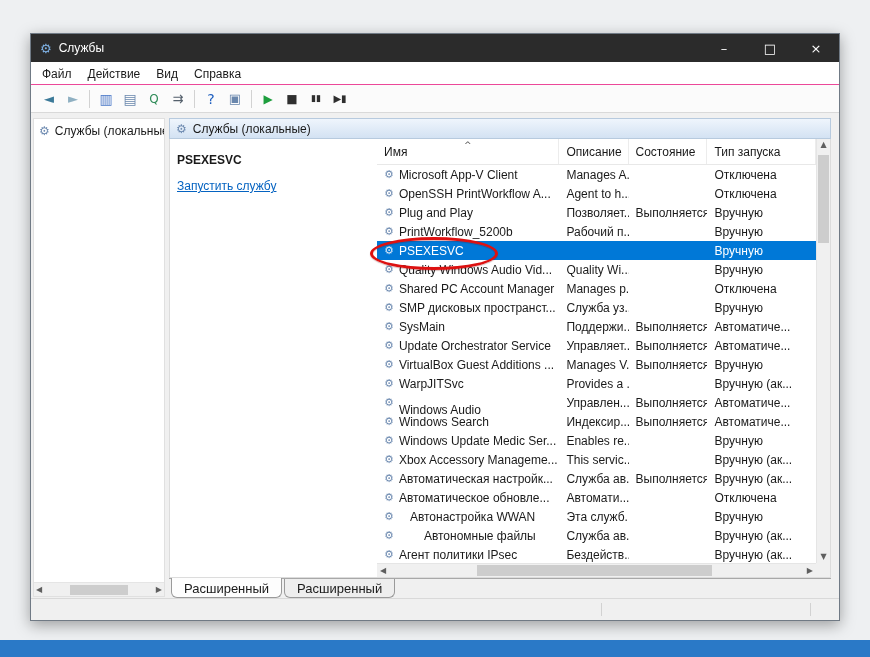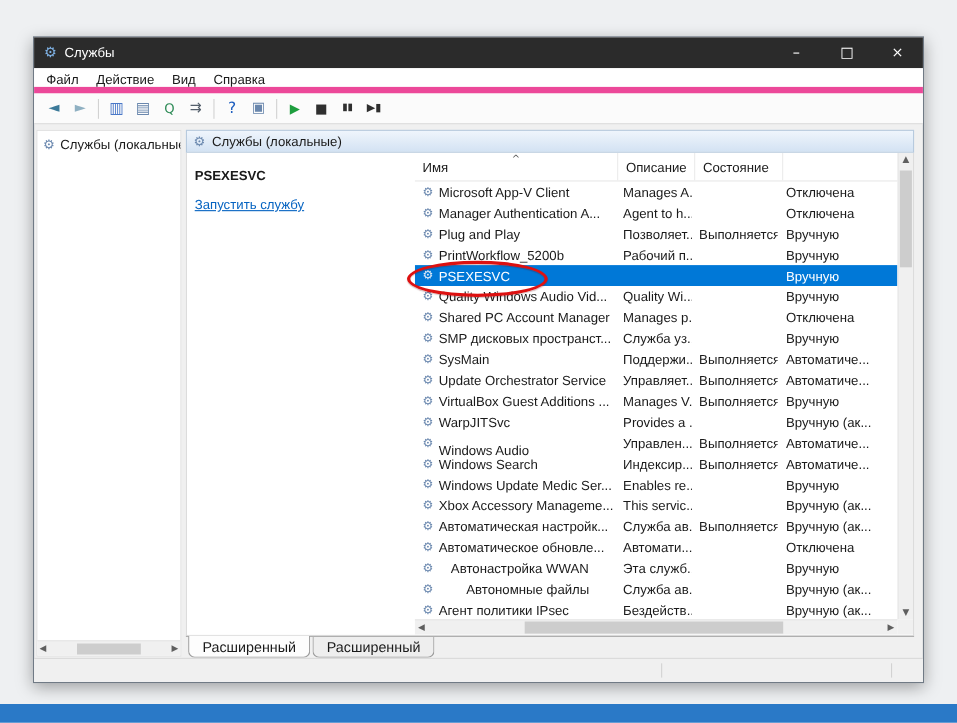--- a/index.html
+++ b/index.html
@@ -11,21 +11,21 @@
     background:#f0f0f0;border:1px solid #707a85;box-shadow:0 4px 14px rgba(0,0,0,.35)}
 
   
   .titlebar{height:28px;background:var(--titlebar,#2b2b2b);display:flex;align-items:center;color:#fff}
   .title-icon{margin:0 7px 0 9px;color:#7fb2e5;font-size:13px;line-height:1}
   .title-text{font-size:12px}
   .win-controls{margin-left:auto;display:flex;height:100%}
   .win-btn{width:46px;display:flex;align-items:center;justify-content:center;font-size:13px;color:#fff}
 
   
-  .menubar{height:23px;background:#ffffff;display:flex;align-items:flex-start;padding-left:3px;border-bottom:6px solid #ec4899}
+  .menubar{height:23px;background:#ffffff;display:flex;align-items:flex-end;padding-left:3px;border-bottom:1px solid #ec4899}
   .menu-item{padding:3px 8px;font-size:12px;cursor:default}
 
   
   .toolbar{height:28px;background:#fbfbfb;display:flex;align-items:center;padding-left:6px;border-bottom:1px solid #d9d9d9}
   .tb-icon{width:24px;height:22px;display:flex;align-items:center;justify-content:center;line-height:1;font-family:"DejaVu Sans",sans-serif}
   .tb-sep{width:1px;height:18px;background:#d2d2d2;margin:0 4px}
 
   
   .tree-panel{position:absolute;left:2px;top:84px;width:132px;bottom:23px;background:#fff;border:1px solid #e0e0e0}
   .tree-item{display:flex;align-items:center;gap:5px;padding:5px 2px 0 5px;white-space:nowrap;overflow:hidden}
@@ -157,36 +157,39 @@
           <div class="col-h w-name">
             <span class="sort-caret">^</span>
             <span>Имя</span>
           </div>
           <div class="col-h w-desc">
             <span>Описание</span>
           </div>
           <div class="col-h w-status">
             <span>Состояние</span>
           </div>
+          <div class="col-h w-startup">
+            <span>Тип запуска</span>
+          </div>
         </div>
 
         <div class="rows">
             <div class="row">
               <div class="cell name">
                 <div class="gear icon">⚙</div>
                 <div class="" style="display: inline;">Microsoft App-V Client</div>
               </div>
               <div class="cell desc">Manages A...</div>
               <div class="cell status"></div>
               <div class="cell startup">Отключена</div>
             </div>
             <div class="row">
               <div class="cell name">
                 <div class="gear icon">⚙</div>
-                <div class="" style="display: inline;">Manager Authentication A...</div>
+                <div class="" style="display: inline;">OpenSSH PrintWorkflow A...</div>
               </div>
               <div class="cell desc">Agent to h...</div>
               <div class="cell status"></div>
               <div class="cell startup">Отключена</div>
             </div>
             <div class="row">
               <div class="cell name">
                 <div class="gear icon">⚙</div>
                 <div class="" style="display: inline;">Plug and Play</div>
               </div>

